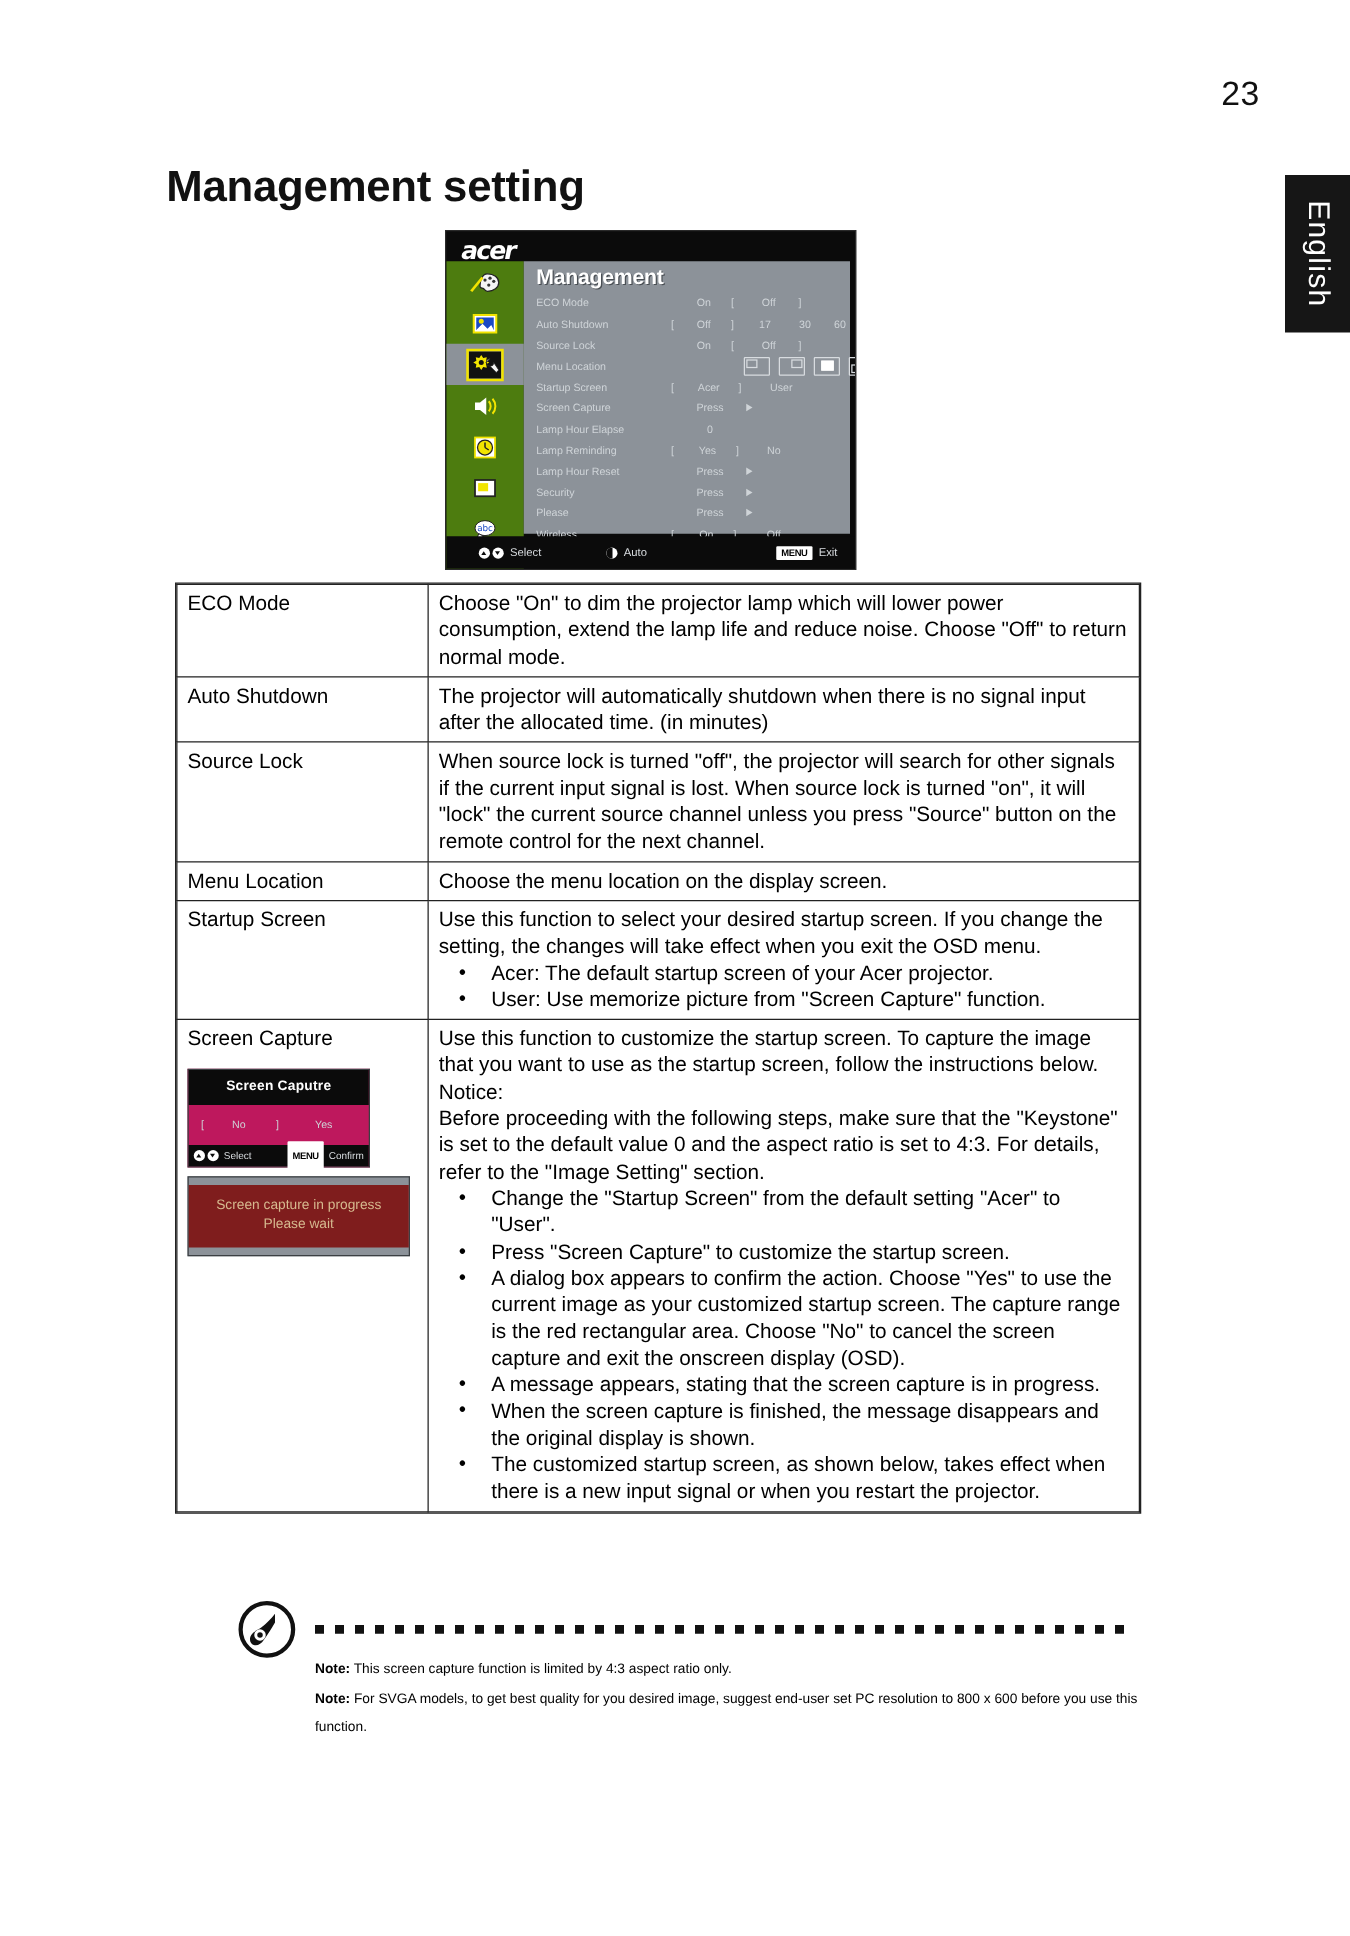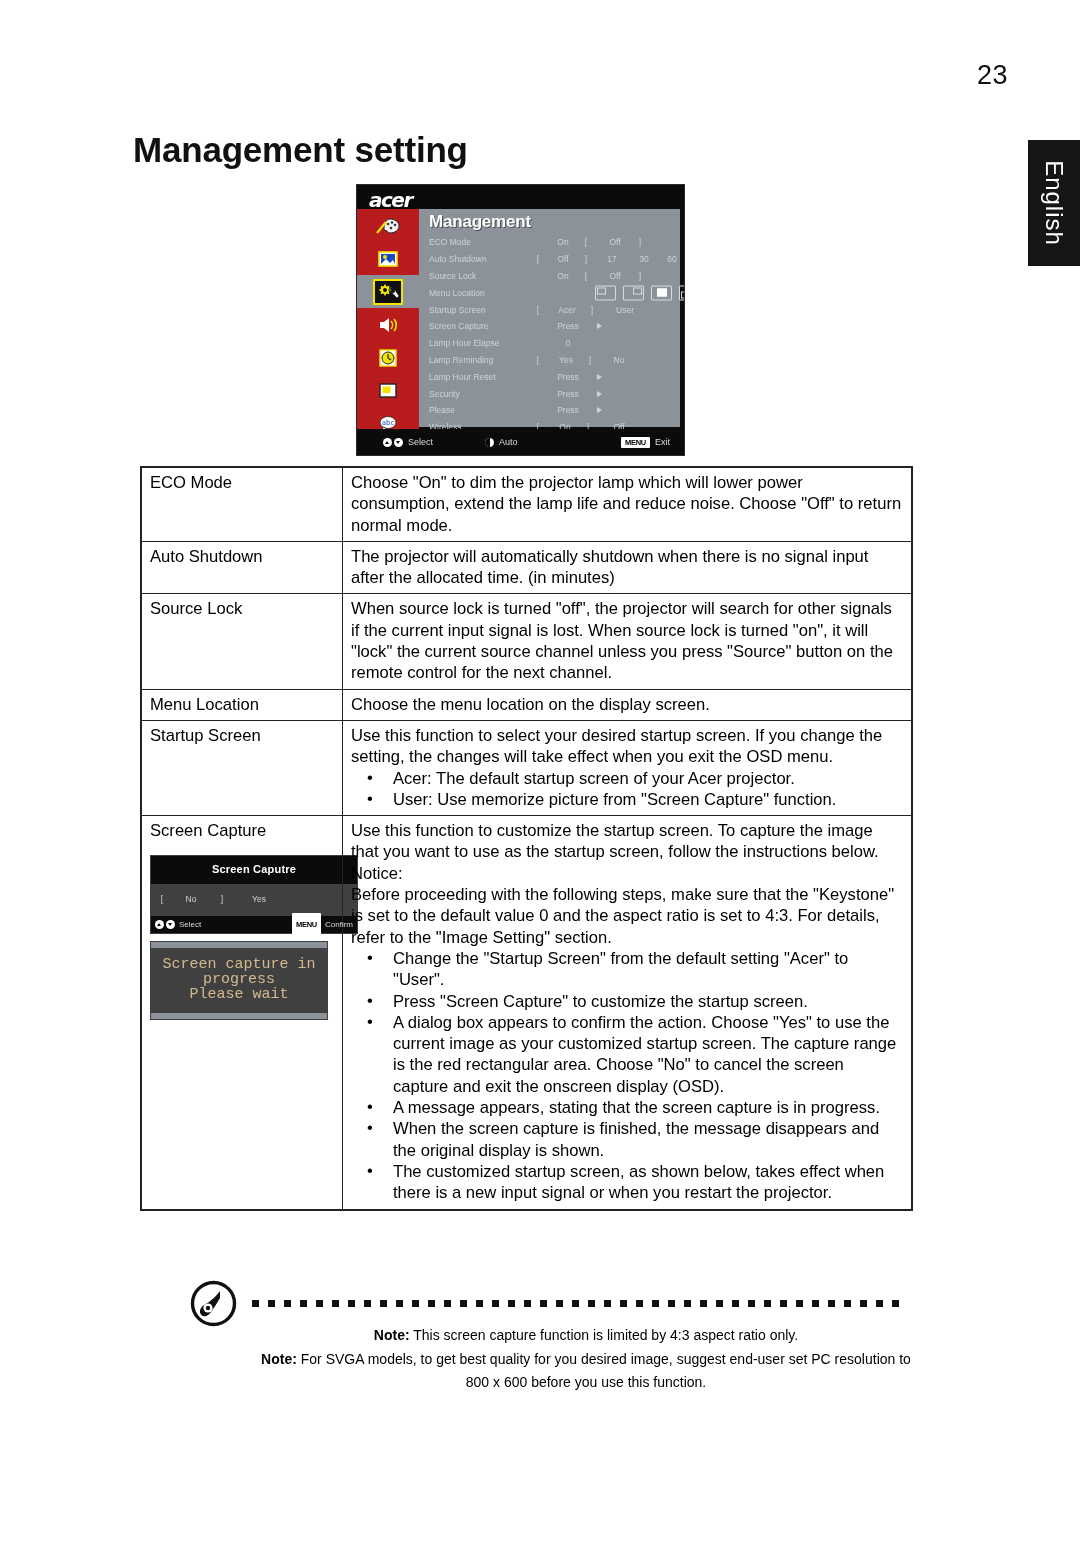--- a/index.html
+++ b/index.html
@@ -76,21 +76,21 @@
     font-size: 20px;
     font-weight: 700;
     font-style: italic;
     letter-spacing: -1.5px;
   }
   #osd-rail {
     position: absolute;
     left: 0; top: 24px;
     width: 62px;
     bottom: 0;
-    background: #b91c1c;
+    background: #4d7c0f;
   }
   .rail-icon {
     position: relative;
     width: 62px;
     height: 33px;
     display: flex;
     align-items: center;
     justify-content: center;
   }
   .rail-icon.active {
@@ -222,22 +222,22 @@
   .bullets li::before {
     content: "\2022";
     position: absolute;
     left: 16px;
     top: -1px;
   }
 
   
   #capture-figs { margin-top: 14px; width: 178px; }
   #dlg {
-    width: 208px;
-    background: #404040;
+    width: 146px;
+    background: #be185d;
     border: 1px solid #3b3f43;
     box-sizing: border-box;
   }
   #dlg-title {
     background: #0b0b0b;
     color: #ffffff;
     font-size: 11px;
     font-weight: 700;
     text-align: center;
     padding: 3px 0 3px;
@@ -264,27 +264,26 @@
   }
   #progress {
     width: 178px;
     margin-top: 7px;
     background: #8c9299;
     padding: 6px 0;
     border: 1px solid #3b3f43;
     box-sizing: border-box;
   }
   #progress .inner {
-    background: #404040;
+    background: #7f1d1d;
     padding: 9px 0 11px;
     text-align: center;
     color: #d6b98f;
-    font-size: 15px;
+    font-size: 11px;
     line-height: 15px;
-    font-family: Liberation Mono, monospace;
   }
 
   
   #note-block {
     position: absolute;
     left: 190px;
     top: 1280px;
     width: 730px;
   }
   #note-icon {
@@ -298,24 +297,23 @@
     top: 20px;
     right: 14px;
     height: 7px;
     background-image: repeating-linear-gradient(to right, #111 0, #111 7px, transparent 7px, transparent 16px);
   }
   #note-text {
     position: absolute;
     left: 62px;
     top: 44px;
     right: 0;
-    font-size: 14px;
+    font-size: 11px;
     line-height: 23.5px;
     color: #000;
-    text-align: center;
   }
   #note-text b { font-weight: 700; }
 </style>
 </head>
 <body>
 
 <div id="page-number">23</div>
 
 <div id="lang-tab">
   <div class="lang-text">English</div>

